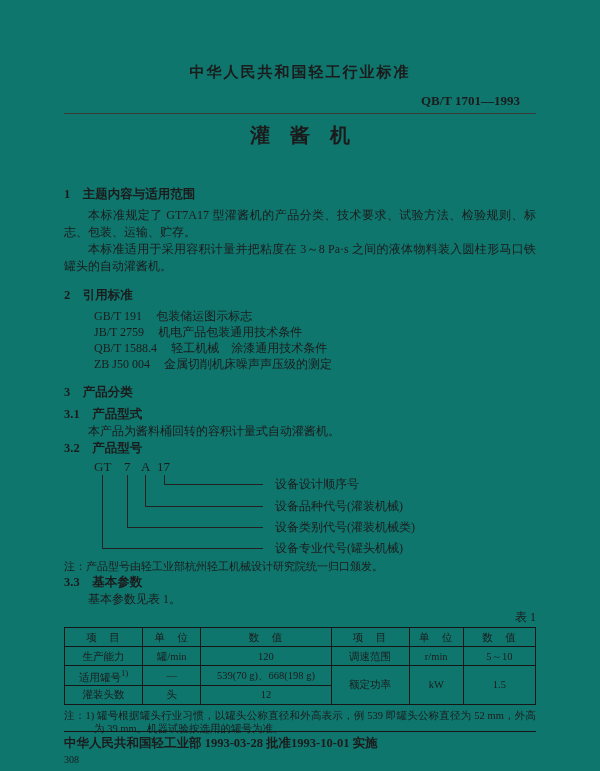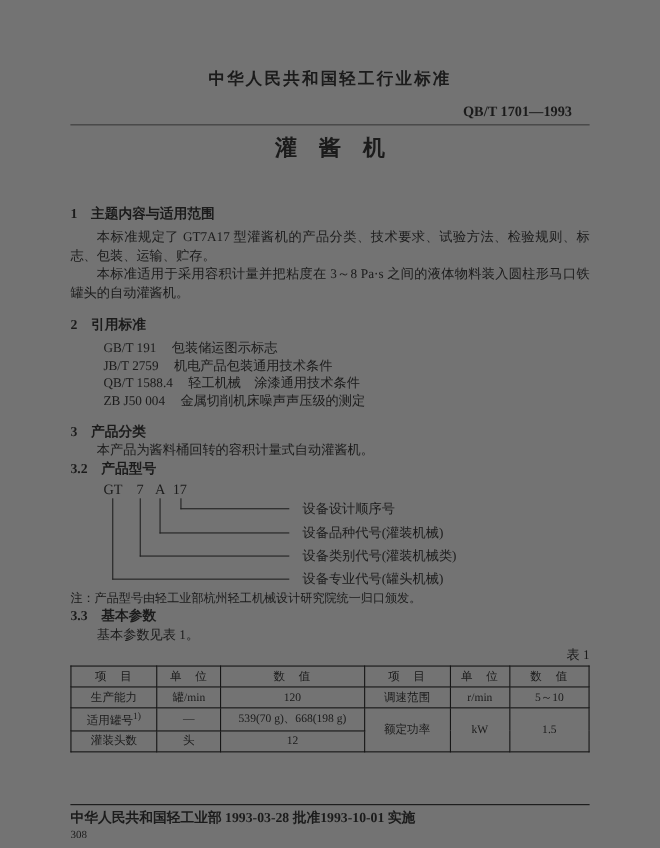--- a/index.html
+++ b/index.html
@@ -1,20 +1,20 @@
 <!DOCTYPE html>
 <html><head>
 <meta charset="utf-8">
 <style>
   * { margin:0; padding:0; box-sizing:border-box; }
   html, body { width:600px; }
   body { background:#9a9a9a; font-family:"Liberation Serif","DejaVu Serif",serif; }
   .page {
     position:relative; width:600px; height:771px; margin:0 auto;
-    background:#737373; color:#1b1b1b; overflow:hidden;
+    background:#0f766e; color:#1b1b1b; overflow:hidden;
   }
   .content { padding:0 64px; font-size:12px; line-height:17px; text-align:justify; }
 
   .std-type { padding-top:64px; text-align:center; font-weight:bold; font-size:15px; line-height:17px; letter-spacing:2px; }
   .std-number { margin-top:12px; text-align:right; font-weight:bold; font-size:13px; line-height:16px; padding-right:16px; }
   .header-rule { margin-top:4px; border-top:1px solid #3a3a3a; height:0; }
   .doc-title { margin-top:8px; text-align:center; font-weight:bold; font-size:20px; line-height:26px; }
 
   .sec-h { font-weight:bold; font-size:12.5px; line-height:17px; }
   .h-s1 { margin-top:38px; }
@@ -83,20 +83,21 @@
       </div>
       <div class="ref-item">
         <span class="ref-code">QB/T 1588.4</span><span>轻工机械　涂漆通用技术条件</span>
       </div>
       <div class="ref-item">
         <span class="ref-code">ZB J50 004</span><span>金属切削机床噪声声压级的测定</span>
       </div>
     </div>
 
     <div class="sec-h h-s3">3　产品分类</div>
+    <div class="sec-h h-s31">3.1　产品型式</div>
     <p class="para tight">本产品为酱料桶回转的容积计量式自动灌酱机。</p>
     <div class="sec-h">3.2　产品型号</div>
 
     <div class="model-diagram">
       <span class="md-code code-0">GT</span>
       <span class="md-code code-1">7</span>
       <span class="md-code code-2">A</span>
       <span class="md-code code-3">17</span>
       <div class="conn conn-0"></div>
       <div class="conn conn-1"></div>
@@ -147,20 +148,21 @@
         <td rowspan="2">kW</td>
         <td rowspan="2">1.5</td>
       </tr>
       <tr>
         <td class="al">灌装头数</td>
         <td>头</td>
         <td>12</td>
       </tr>
     </tbody>
       </table>
+    <p class="table-note">注：1) 罐号根据罐头行业习惯，以罐头公称直径和外高表示，例 539 即罐头公称直径为 52 mm，外高为 39 mm。机器试验按选用的罐号为准。</p>
 
   </div>
 
   <div class="footer">
     <div class="footer-rule"></div>
     <div class="footer-line">
       <span>中华人民共和国轻工业部 1993-03-28 批准</span>
       <span>1993-10-01 实施</span>
     </div>
     <div class="page-number">308</div>

